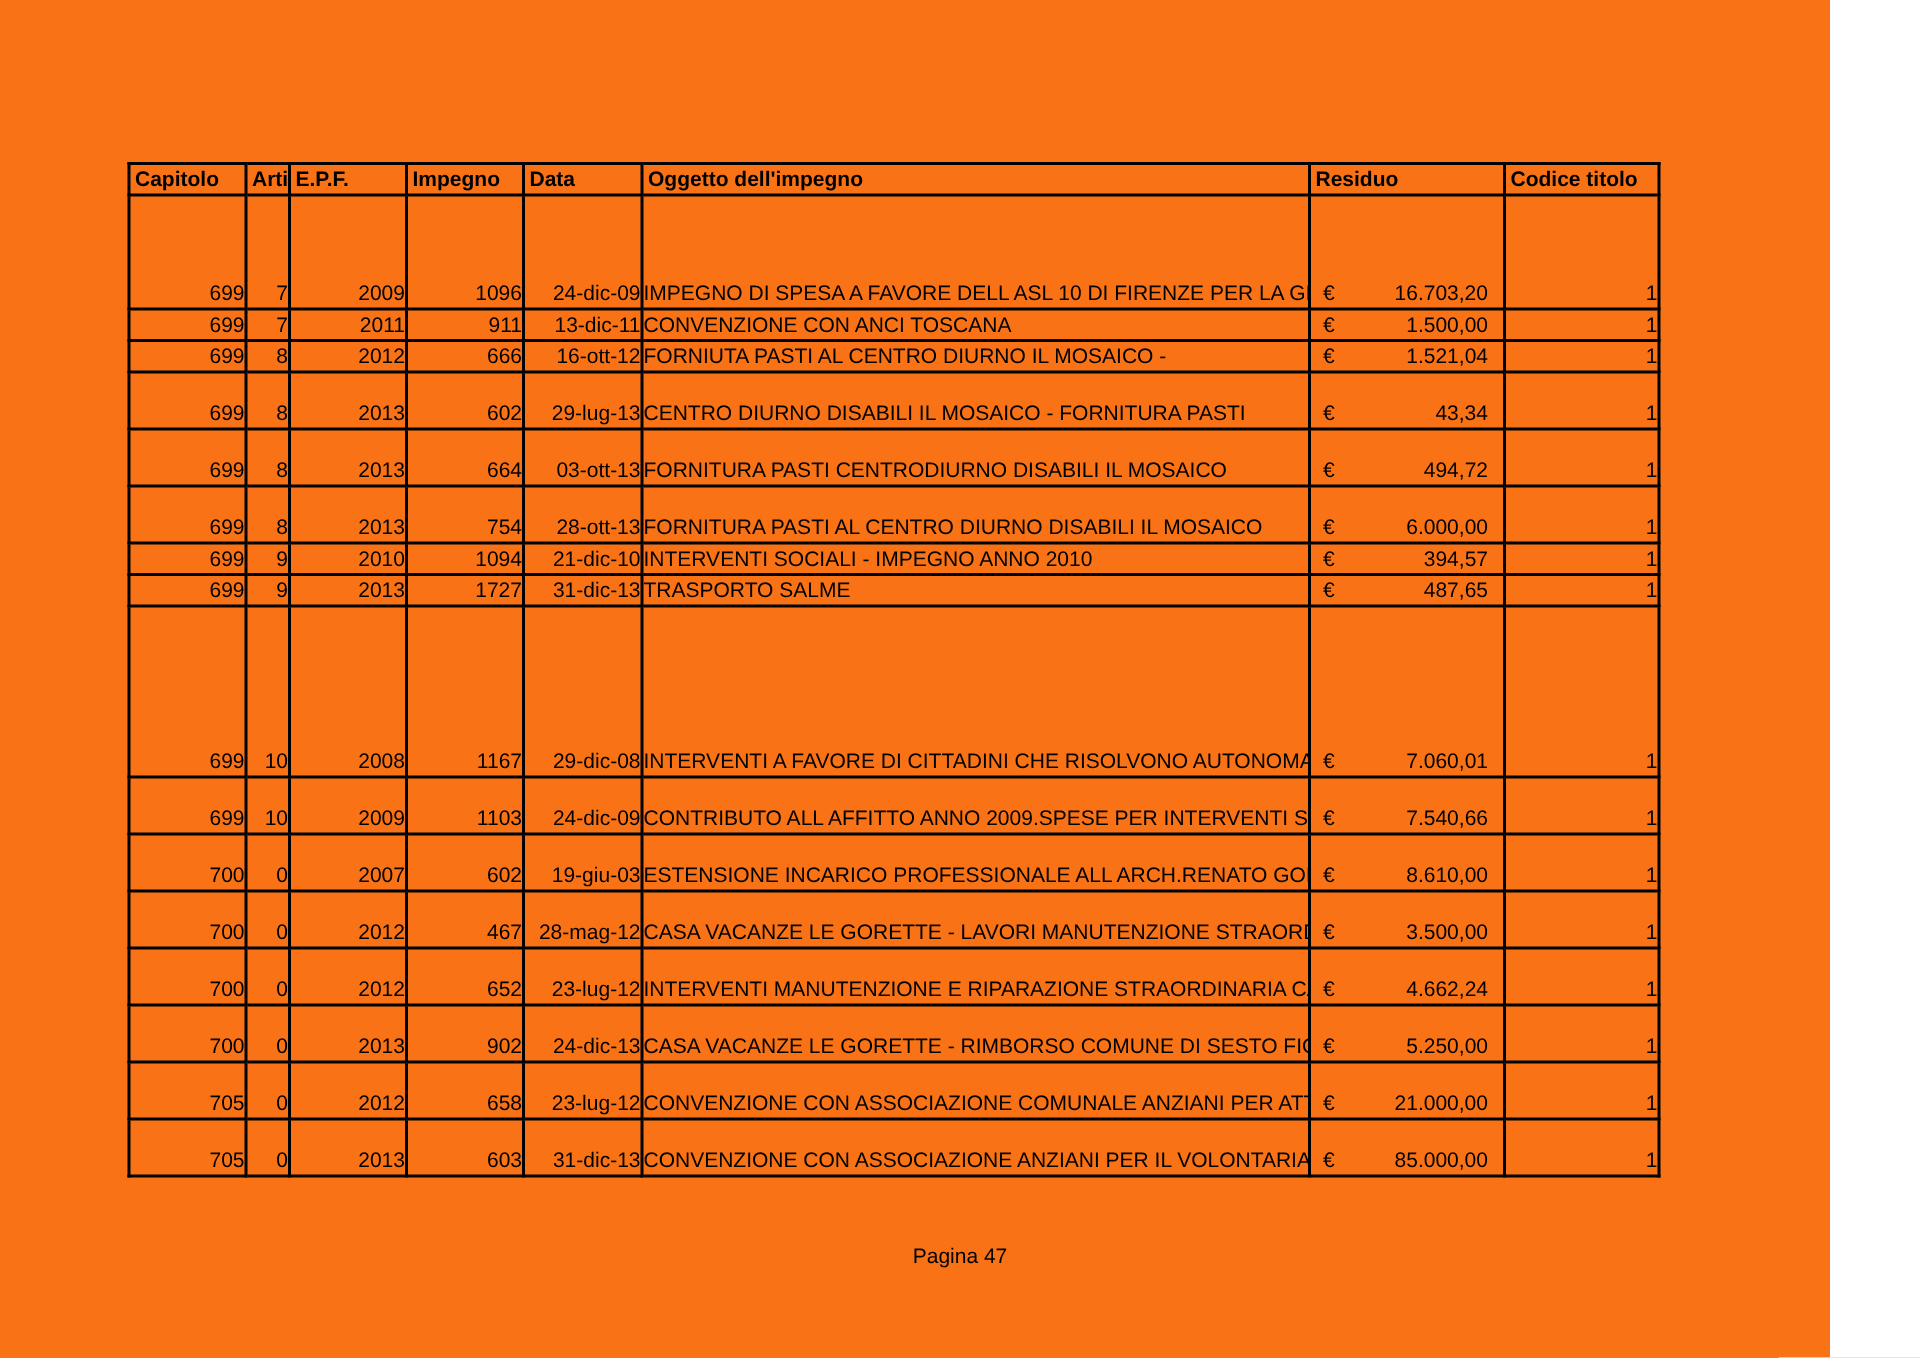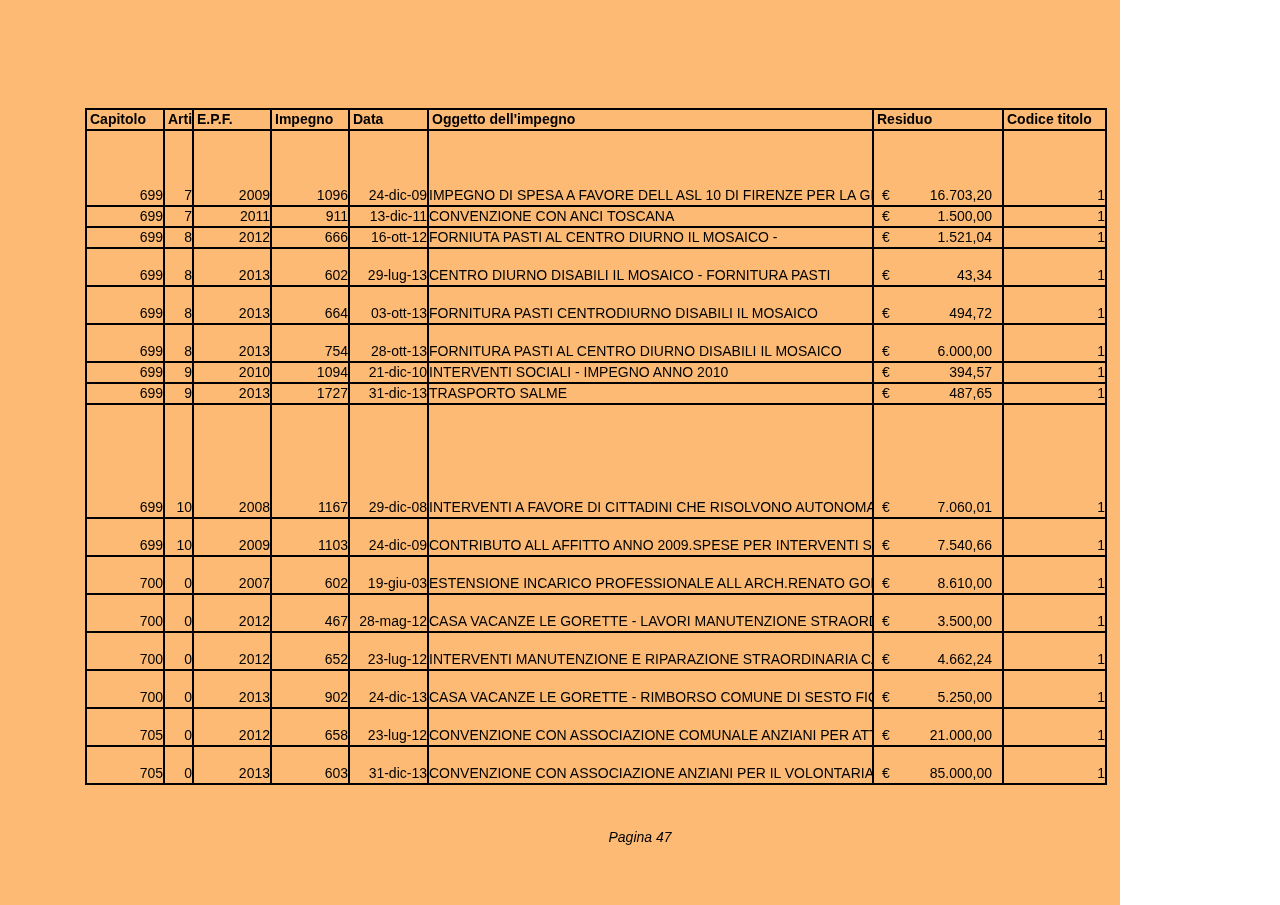--- a/index.html
+++ b/index.html
@@ -4,23 +4,23 @@
 <style>
   html, body {
     margin: 0;
     padding: 0;
     background: #ffffff;
     font-family: "Liberation Sans", sans-serif;
     color: #000000;
   }
   .page {
     position: relative;
-    width: 1120px;
+    width: 1220px;
     height: 905px;
-    background: #fdba74;
+    background: #f97316;
     overflow: hidden;
   }
   table.impegni {
     position: absolute;
     left: 85px;
     top: 108px;
     width: 1020px;
     border-collapse: collapse;
     table-layout: fixed;
   }
@@ -61,21 +61,20 @@
     padding: 0 10px 0 8px;
   }
   .footer {
     position: absolute;
     top: 828px;
     left: 0;
     width: 1280px;
     text-align: center;
     font-size: 14px;
     line-height: 19px;
-    font-style: italic;
   }
 </style>
 </head>
 <body>
 
 <div class="page">
 
   <table class="impegni">
     <colgroup>
       <col style="width:78px">

